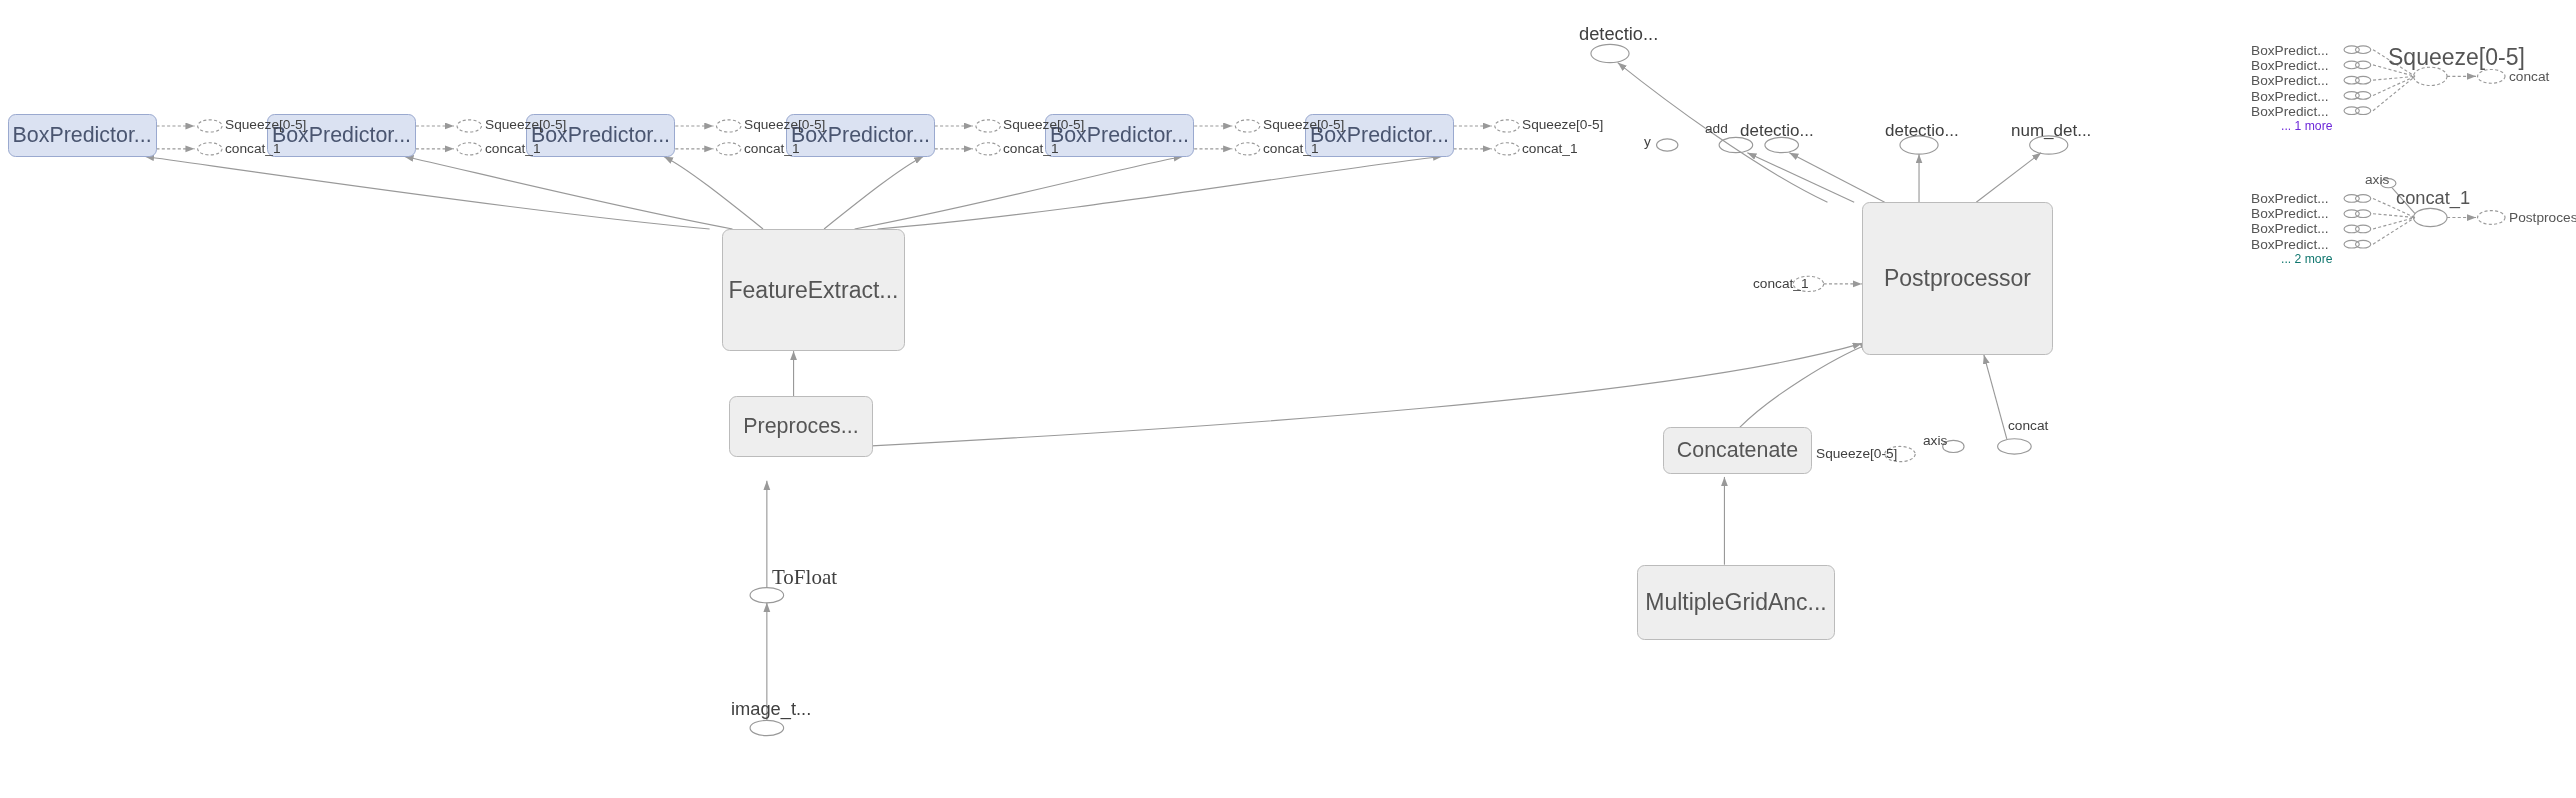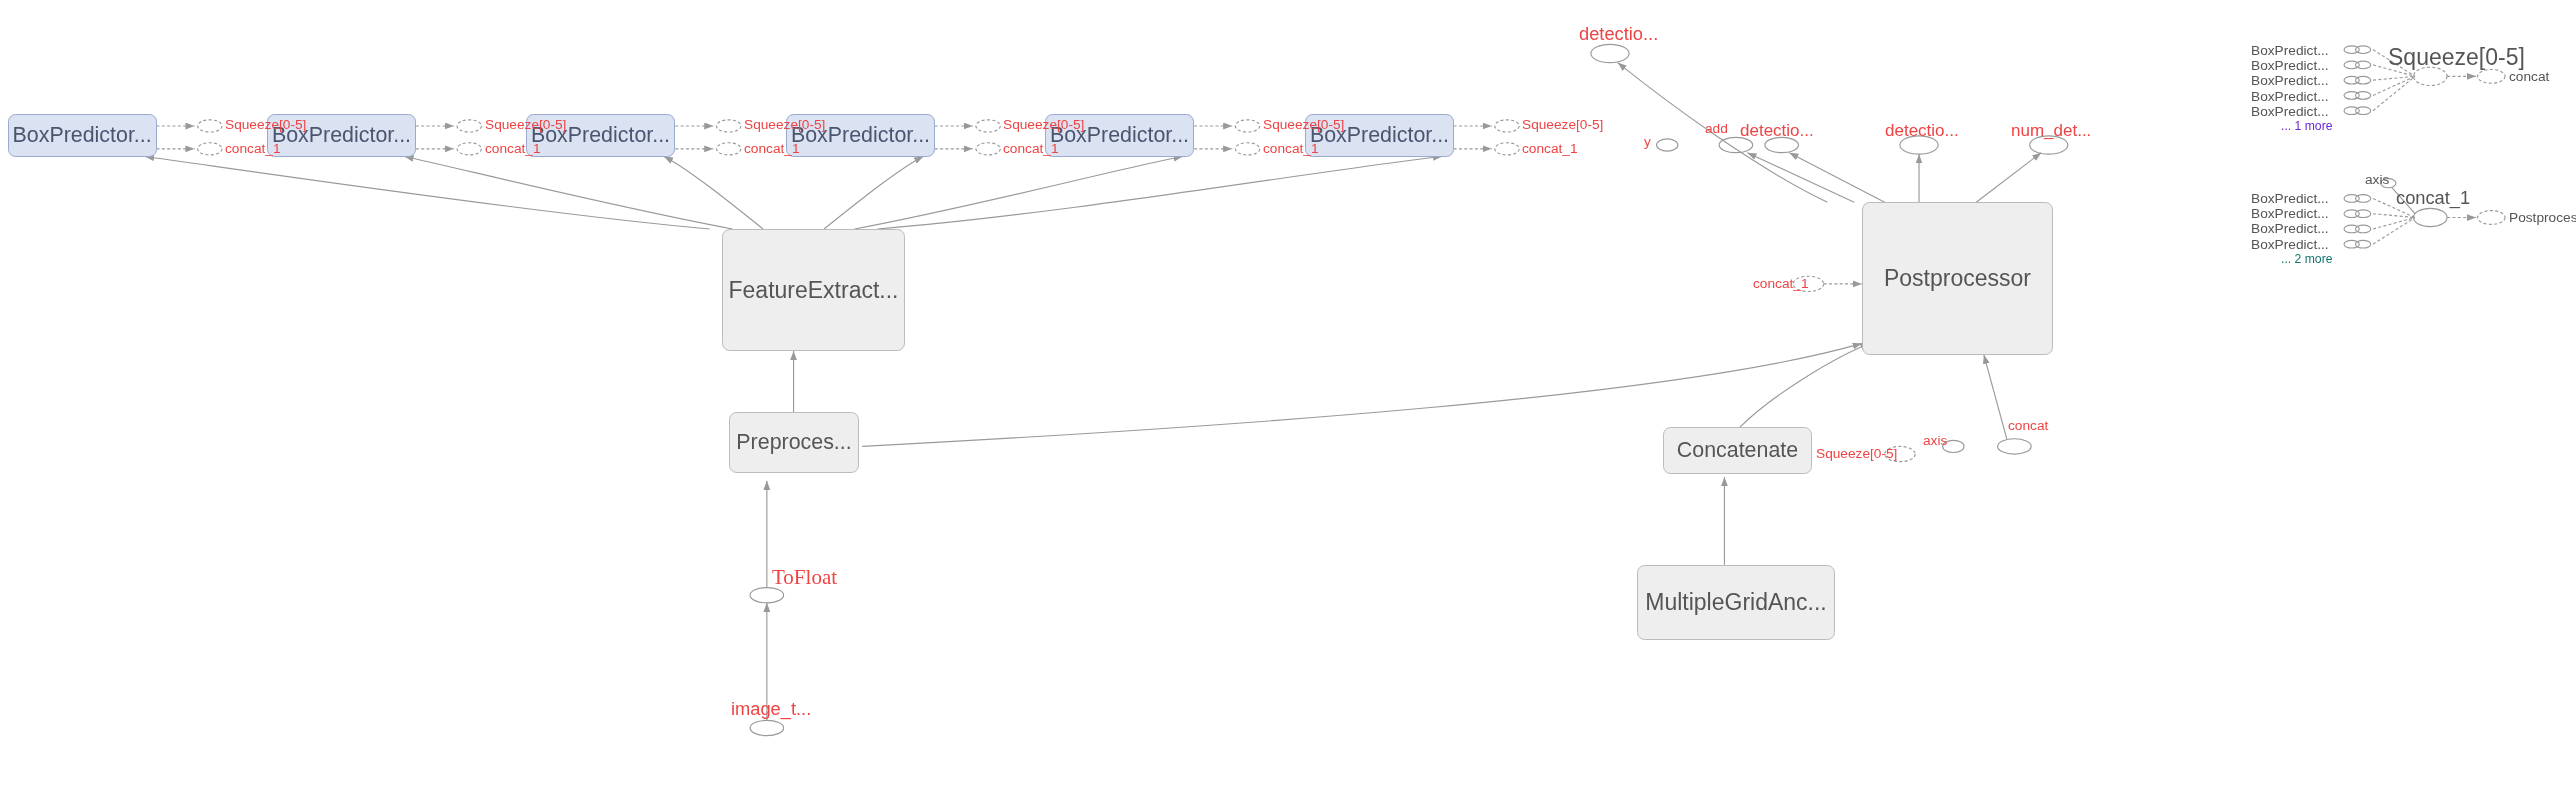--- a/index.html
+++ b/index.html
@@ -26,21 +26,21 @@
     background: #dbe2f2;
     border-color: #9aa9cf;
     color: #4a5570;
   }
   .node-box.big {
     font-size: 23px;
   }
   .small-text {
     position: absolute;
     font-size: 13.7px;
-    color: #ef4444;
+    color: #404040;
     white-space: nowrap;
   }
   .side-lbl {
     position: absolute;
     font-size: 13.7px;
     color: #555;
     white-space: nowrap;
   }
   
   .edge { stroke: #999; stroke-width: 1.5; fill: none; }
@@ -195,21 +195,21 @@
 <div class="small-text" style="left:1003px;top:117px;">Squeeze[0-5]</div>
 <div class="small-text" style="left:1003px;top:141px;">concat_1</div>
 <div class="small-text" style="left:1263px;top:117px;">Squeeze[0-5]</div>
 <div class="small-text" style="left:1263px;top:141px;">concat_1</div>
 <div class="small-text" style="left:1522px;top:117px;">Squeeze[0-5]</div>
 <div class="small-text" style="left:1522px;top:141px;">concat_1</div>
 
 <div class="node-box big" style="left:702px; top:229px; width:183px; height:122px;margin-left:20px;">
     <span>FeatureExtract...</span>
   </div>
-<div class="node-box" style="left:729px; top:412px; width:130px; height:61px;">
+<div class="node-box" style="left:729px; top:396px; width:144px; height:61px;">
     <span>Preproces...</span>
   </div>
 <div class="small-text" style="left:772px; top:565px; font-size:21px;font-family:Liberation Serif, serif;">ToFloat</div>
 <div class="small-text" style="left:731px; top:698px; font-size:18.3px;">image_t...</div>
 
 <div class="node-box big" style="left:1862px; top:202px; width:191px; height:153px;">
     <span>Postprocessor</span>
   </div>
 <div class="node-box" style="left:1663px; top:427px; width:149px; height:47px;">
     <span>Concatenate</span>

